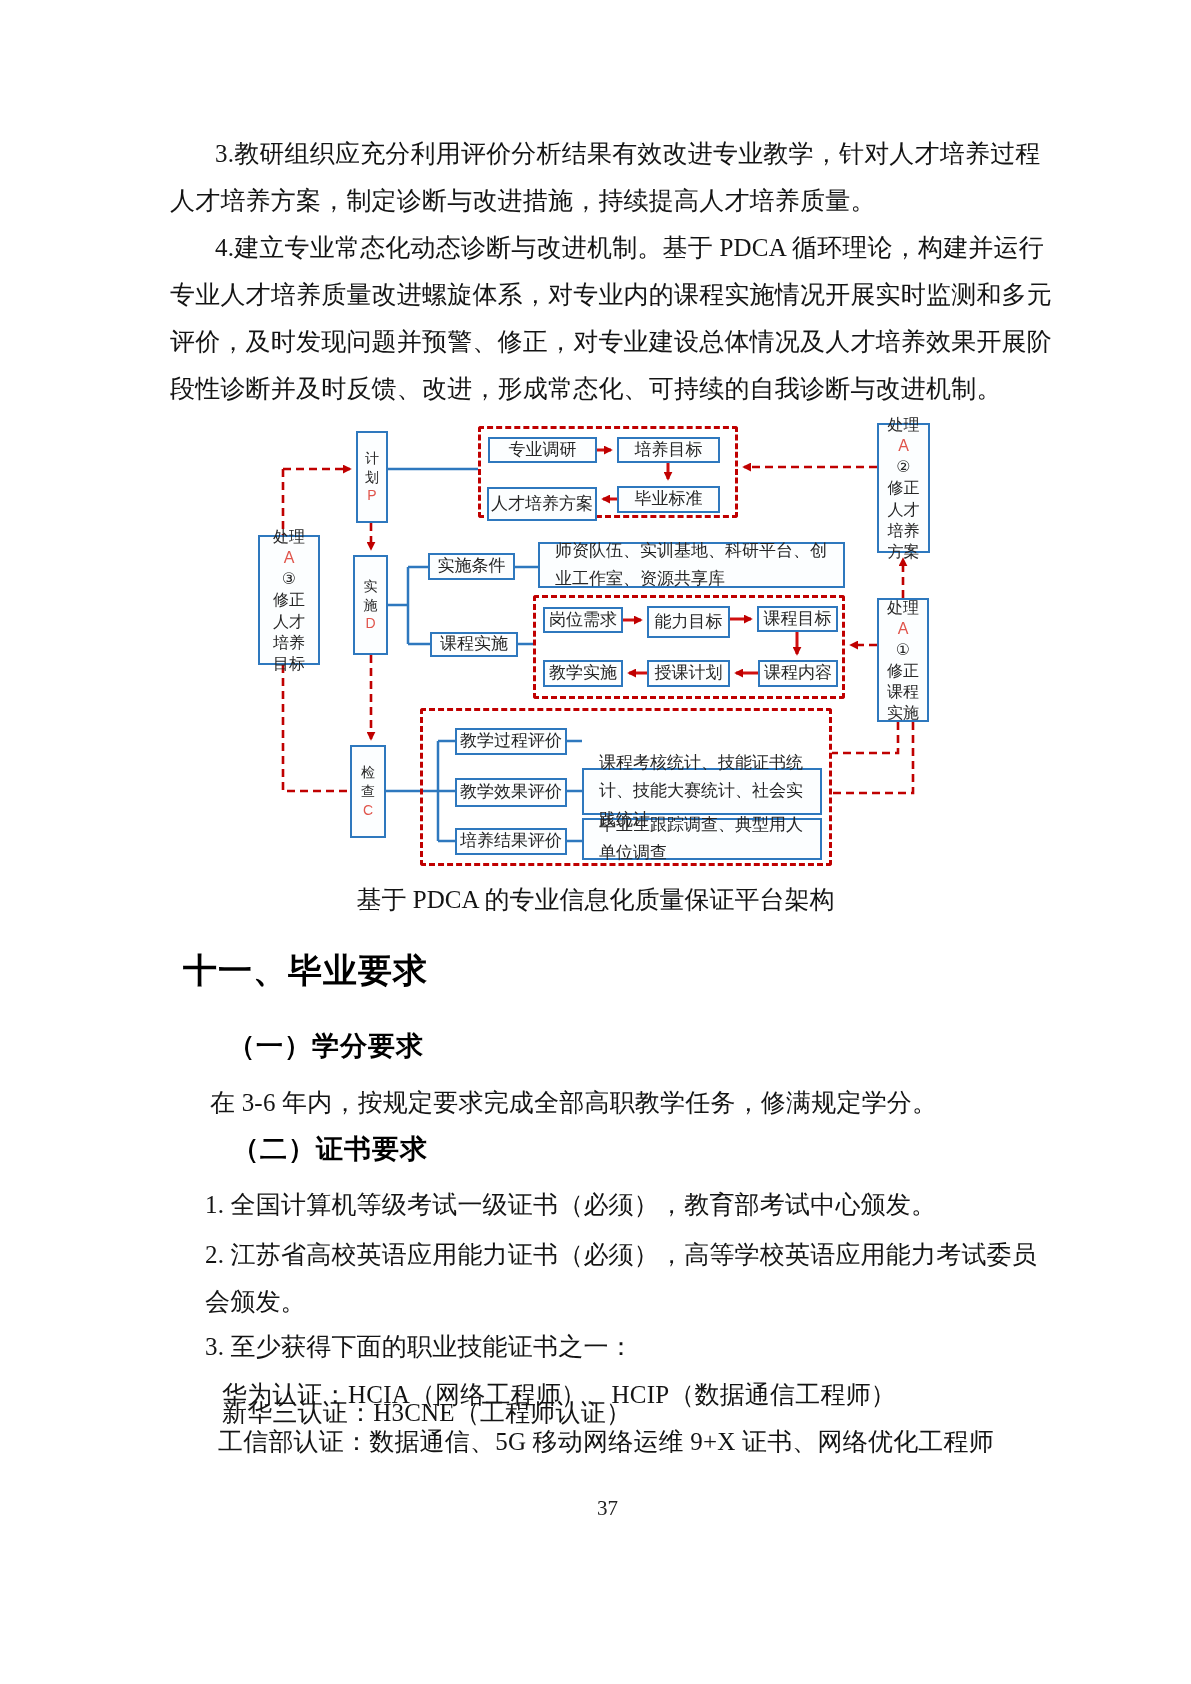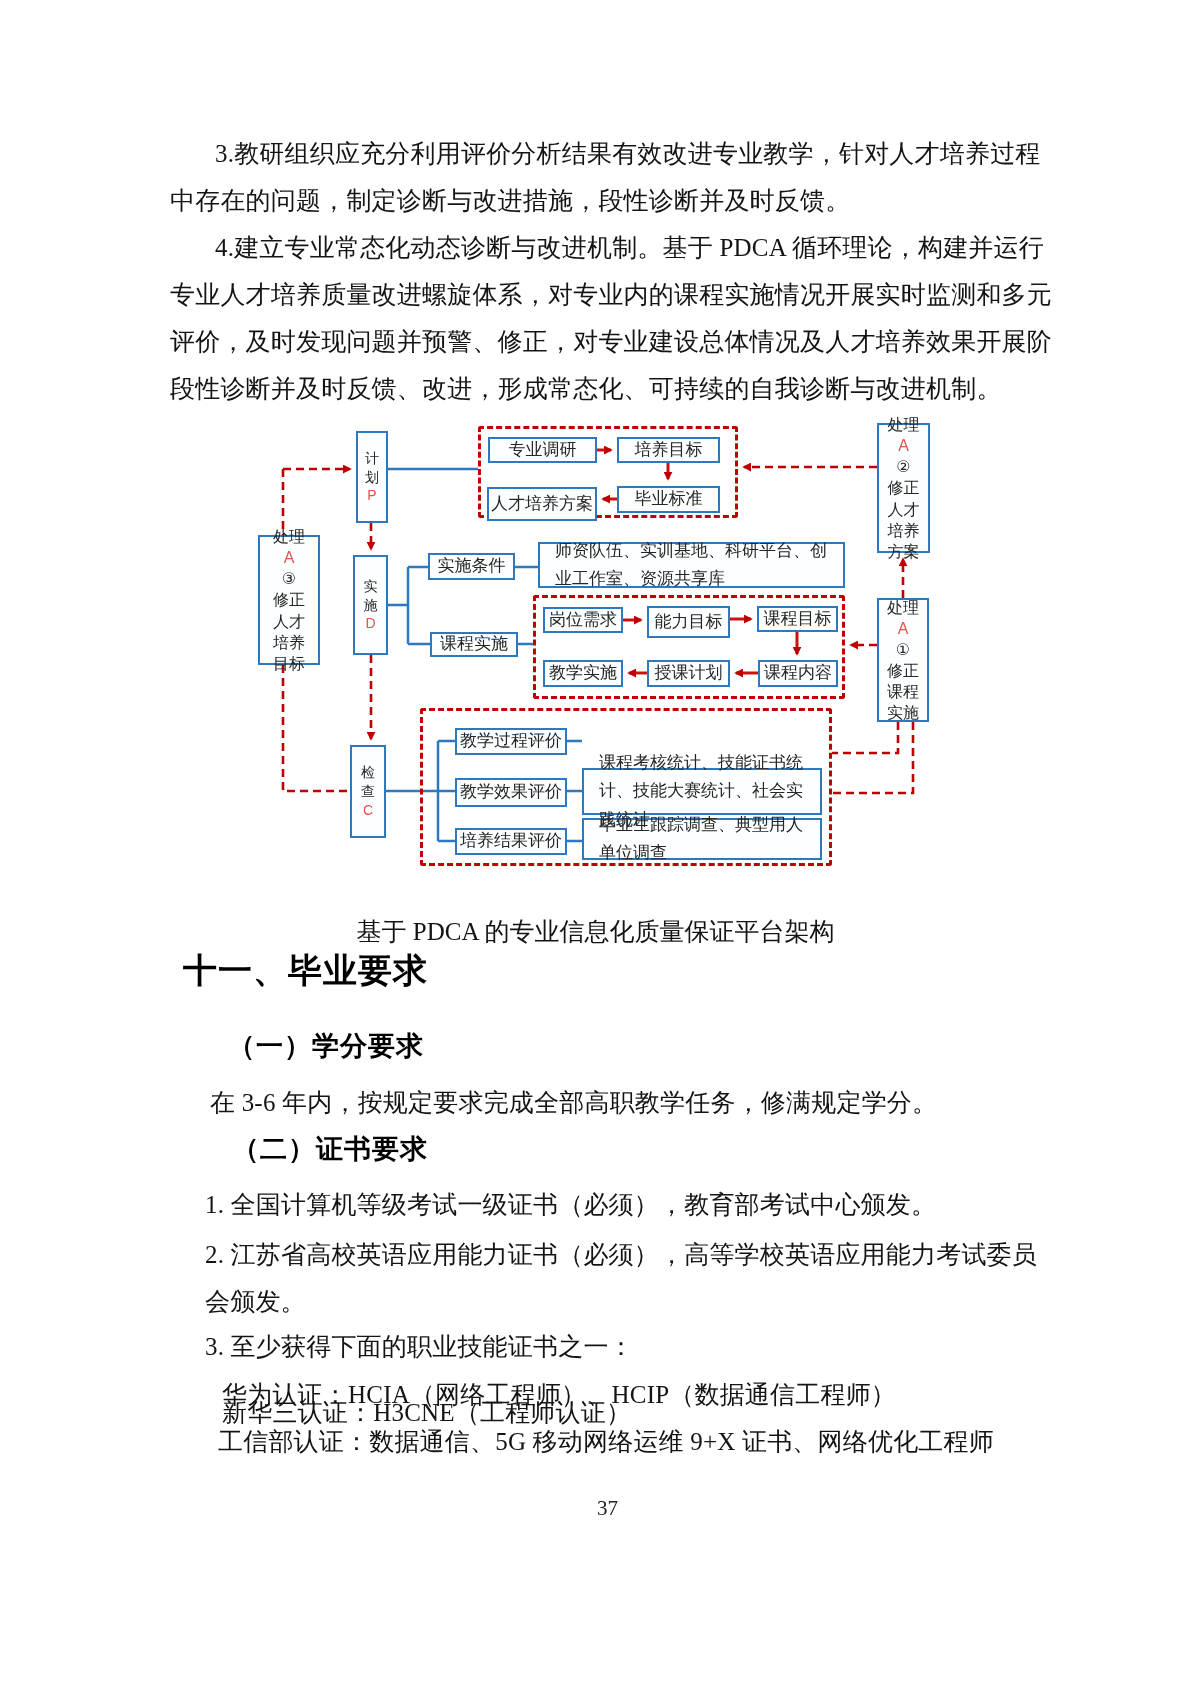--- a/index.html
+++ b/index.html
@@ -22,21 +22,21 @@
   .db.vbox { flex-direction:column; font-size:16px; line-height:1.32; padding:10px 0; }
   .db.pdc  { flex-direction:column; font-size:14px; line-height:1.35; }
   .pre { white-space:pre-line; }
   .rl { color:#e0554c; }
   .grp { position:absolute; border:3px dashed #c00000; box-sizing:border-box; z-index:1; background:transparent; border-radius:3px; }
 </style>
 </head>
 <body>
 
 <div class="tl" style="left:215px; top:137px;">3.教研组织应充分利用评价分析结果有效改进专业教学，针对人才培养过程</div>
-<div class="tl" style="left:170px; top:184px;">中存在的问题，制定诊断与改进措施，段性诊断并及时反馈。</div>
+<div class="tl" style="left:170px; top:184px;">人才培养方案，制定诊断与改进措施，持续提高人才培养质量。</div>
 
 <div class="tl" style="left:215px; top:231px;">4.建立专业常态化动态诊断与改进机制。基于 PDCA 循环理论，构建并运行</div>
 <div class="tl" style="left:170px; top:278px;">专业人才培养质量改进螺旋体系，对专业内的课程实施情况开展实时监测和多元</div>
 <div class="tl" style="left:170px; top:325px;">评价，及时发现问题并预警、修正，对专业建设总体情况及人才培养效果开展阶</div>
 <div class="tl" style="left:170px; top:372px;">段性诊断并及时反馈、改进，形成常态化、可持续的自我诊断与改进机制。</div>
 
 <div id="diagram">
 
   <svg class="lines" width="695" height="465" viewBox="0 0 695 465">
     <defs>
@@ -145,21 +145,21 @@
   <div class="db" style="left:410px; top:262px; width:83px; height:27px;">授课计划</div>
   <div class="db" style="left:521px; top:262px; width:80px; height:27px;">课程内容</div>
 
   <div class="db" style="left:218px; top:330px; width:112px; height:27px;">教学过程评价</div>
   <div class="db" style="left:218px; top:380px; width:112px; height:29px;">教学效果评价</div>
   <div class="db" style="left:218px; top:430px; width:112px; height:27px;">培养结果评价</div>
   <div class="db long" style="left:345px; top:420px; width:240px; height:42px;">毕业生跟踪调查、典型用人单位调查</div>
   <div class="db long" style="left:345px; top:370px; width:240px; height:47px;">课程考核统计、技能证书统计、技能大赛统计、社会实践统计</div>
 </div>
 
-<div class="caption" style="top:883px;margin-top:32px;">基于 PDCA 的专业信息化质量保证平台架构</div>
+<div class="caption" style="top:883px;">基于 PDCA 的专业信息化质量保证平台架构</div>
 
 <div class="h1" style="left:183px; top:948px;">十一、毕业要求</div>
 <div class="h2" style="left:228px; top:1028px;">（一）学分要求</div>
 <div class="tl" style="left:210px; top:1086px;">在 3-6 年内，按规定要求完成全部高职教学任务，修满规定学分。</div>
 <div class="h2" style="left:232px; top:1131px;">（二）证书要求</div>
 
 <div class="tl" style="left:205px; top:1188px;">1. 全国计算机等级考试一级证书（必须），教育部考试中心颁发。</div>
 <div class="tl" style="left:205px; top:1238px;">2. 江苏省高校英语应用能力证书（必须），高等学校英语应用能力考试委员</div>
 <div class="tl" style="left:205px; top:1285px;">会颁发。</div>
 <div class="tl" style="left:205px; top:1330px;">3. 至少获得下面的职业技能证书之一：</div>

